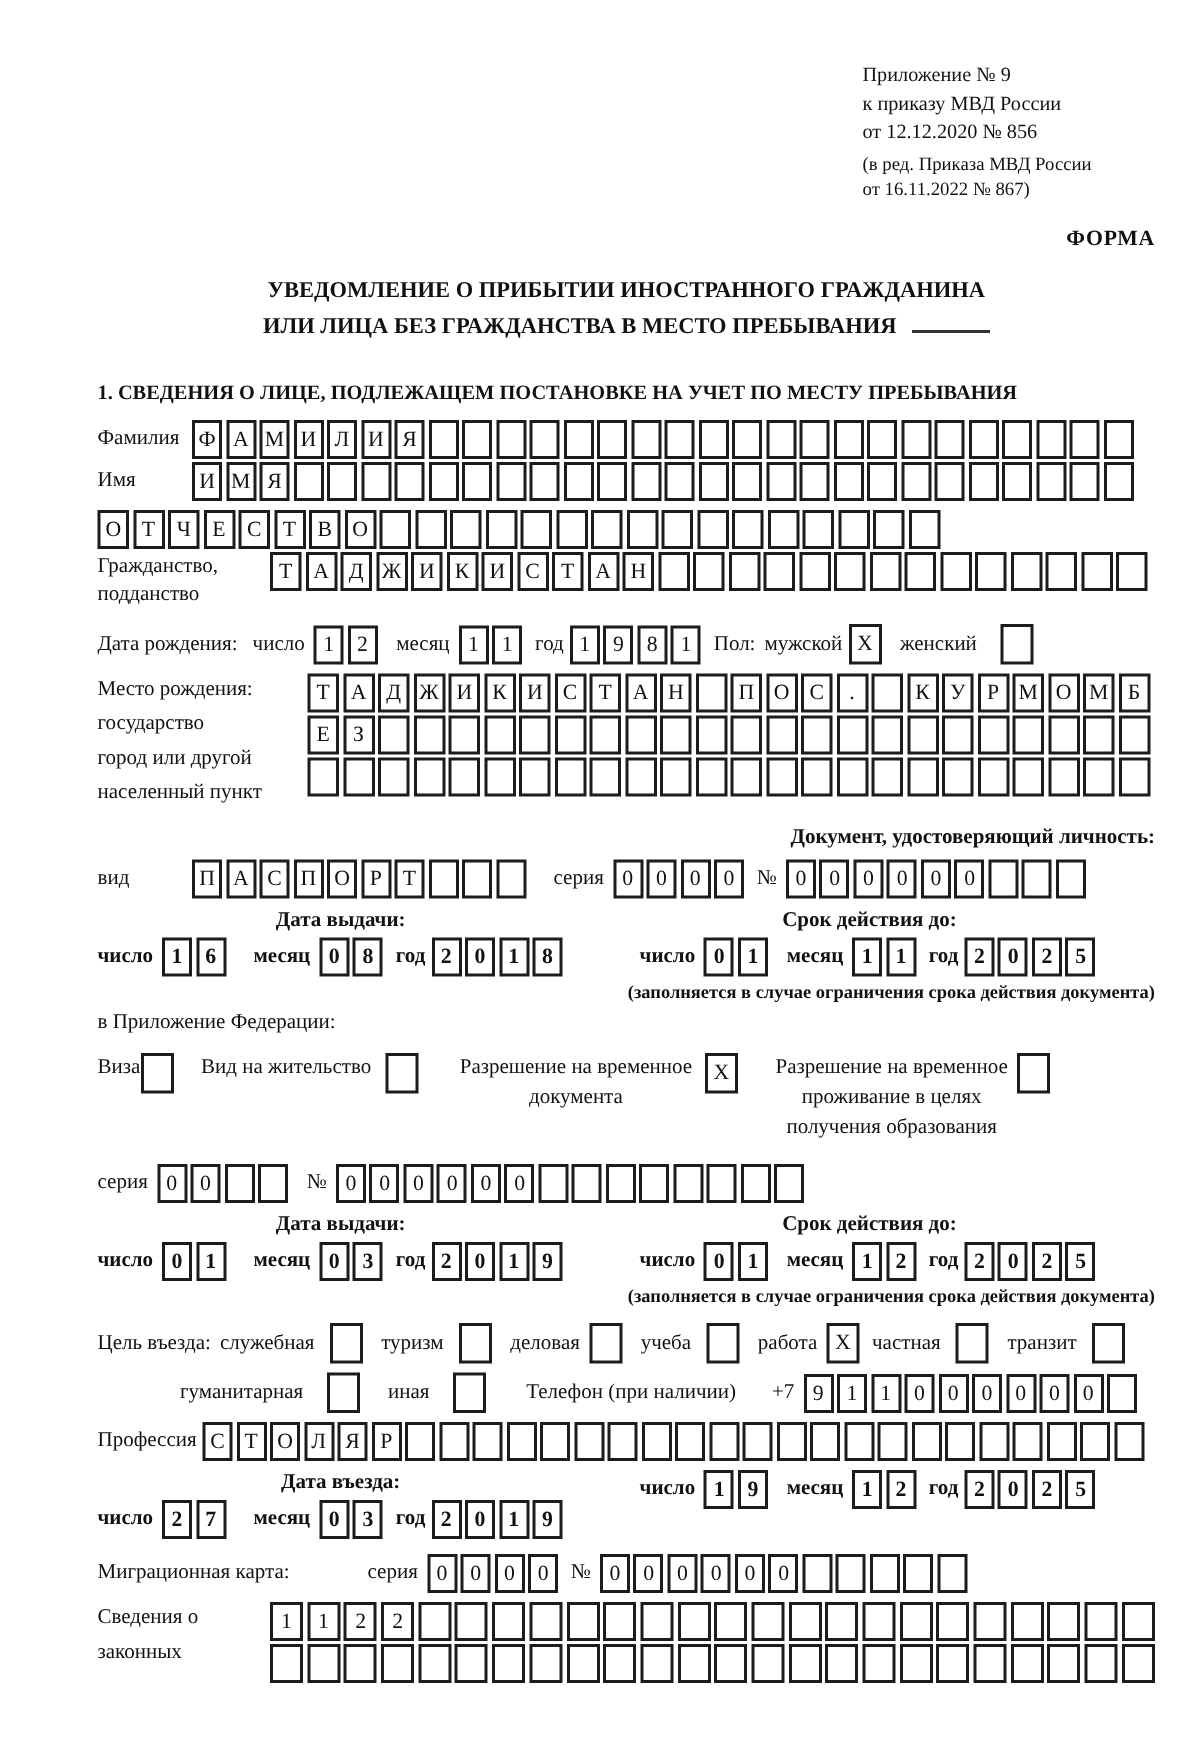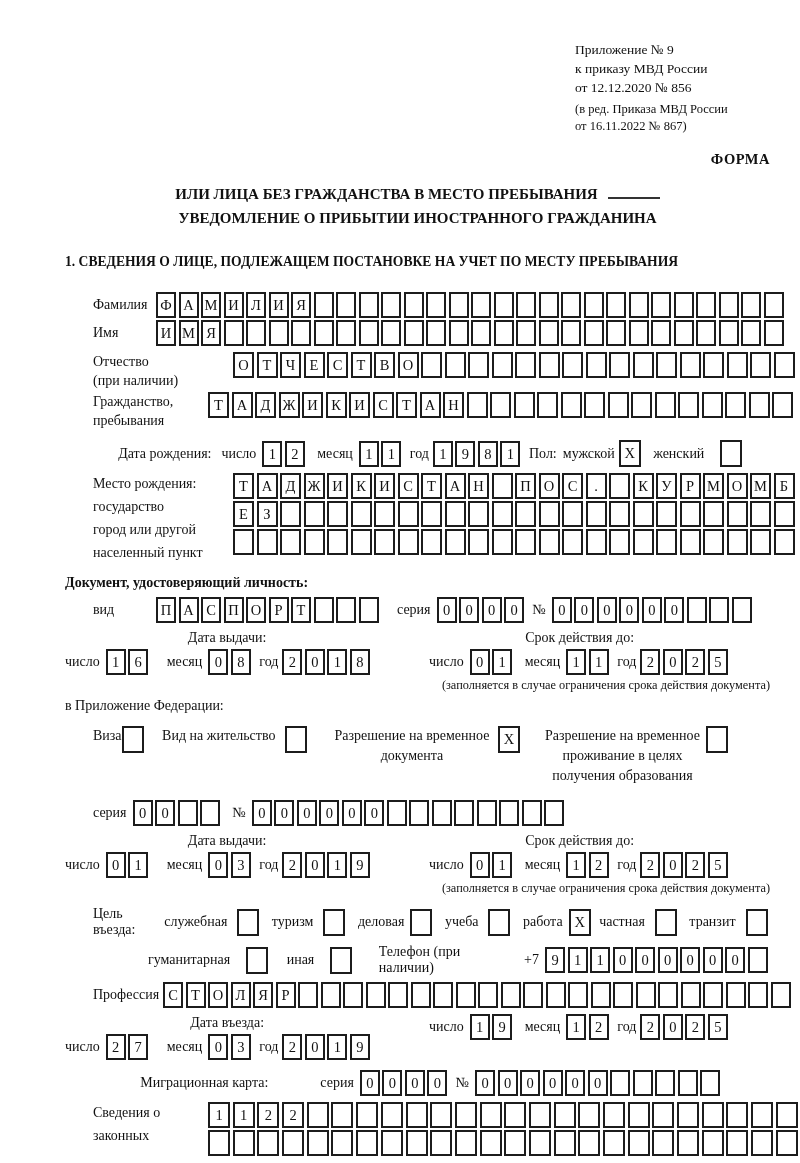--- a/index.html
+++ b/index.html
@@ -6,69 +6,69 @@
   body{width:800px;height:1163px;overflow:hidden;color:#111;
        font-family:"Liberation Serif","DejaVu Serif",serif;font-size:14px;}
   .page{padding:40px 30px 0 65px;}
   
   .hdr{margin-left:auto;width:195px;font-size:13.5px;line-height:19px;}
   .hdr .rev{font-size:12.5px;line-height:17px;}
   .hdr .rev.first{margin-top:4px;}
   .forma{text-align:right;font-weight:bold;margin-top:16px;font-size:14.5px;letter-spacing:.5px;}
   .title{text-align:center;font-weight:bold;font-size:15px;margin-top:14px;line-height:24px;}
   .blank{display:inline-block;width:52px;border-bottom:2px solid #333;height:14px;margin-left:10px;}
-  .sec{font-weight:bold;font-size:13.6px;margin-top:24px;margin-bottom:22px;}
+  .sec{font-weight:bold;font-size:13.6px;margin-top:24px;margin-bottom:10px;}
   
-  .row{display:flex;align-items:center;margin-bottom:2px;margin-left:28px;}
+  .row{display:flex;align-items:center;margin-bottom:2px;}
   .row.top{align-items:flex-start;}
   .cells{display:inline-flex;flex:none;}
   .cell{box-sizing:border-box;display:inline-block;width:20px;height:26px;border:2px solid #1c1c1c;
         margin-right:2.5px;text-align:center;font-size:14.5px;line-height:22px;background:#fff;flex:none;}
   .wide .cell{width:21px;}
   .wider .cell{width:22px;margin-right:2.7px;}
   .cb .cell{width:22px;height:27px;}
   .w63{width:63px;flex:none;}
   .w70{width:70px;flex:none;}
   .w115{width:115px;flex:none;}
   .w140{width:140px;flex:none;}
   .lblcol{flex:none;line-height:19px;}
   .boxcol .cells{margin-bottom:2px;display:flex;}
   .ml6{margin-left:6px;} .ml10{margin-left:10px;} .ml16{margin-left:16px;} .ml24{margin-left:24px;}
   .mr4{margin-right:4px;} .mr6{margin-right:6px;}
-  .mt6{margin-top:6px;} .mt10{margin-top:10px;justify-content:center;} .mt14{margin-top:14px;}
+  .mt6{margin-top:6px;} .mt10{margin-top:10px;} .mt14{margin-top:14px;}
   
-  .dates{display:flex;margin-top:6px;}
+  .dates{display:flex;margin-top:6px;font-weight:bold;}
   .half-l{width:46%;} .half-r{width:54%;}
   .dh{text-align:center;line-height:18px;margin-bottom:2px;}
   .dg{display:flex;align-items:center;}
   .note{font-size:12.3px;text-align:right;margin-top:3px;line-height:15px;}
   
   .optrow{align-items:flex-start;margin-top:8px;}
   .optc{display:inline-block;text-align:center;line-height:20px;flex:none;}
   .w170{width:172px;} .w168{width:168px;}
-  .center-h{text-align:left;font-weight:bold;margin-top:10px;margin-bottom:6px;}
+  .center-h{text-align:right;font-weight:bold;margin-top:10px;margin-bottom:6px;}
   .parline{line-height:21px;margin-bottom:2px;}
 </style>
 </head>
 <body>
 
 <div class="page">
 
   <div class="hdr">
     <div>Приложение № 9</div>
     <div>к приказу МВД России</div>
     <div>от 12.12.2020 № 856</div>
     <div class="rev first">(в ред. Приказа МВД России</div>
     <div class="rev">от 16.11.2022 № 867)</div>
   </div>
   <div class="forma">ФОРМА</div>
 
   <div class="title">
+    <div>УВЕДОМЛЕНИЕ О ПРИБЫТИИ ИНОСТРАННОГО ГРАЖДАНИНА</div>
     <div><span>ИЛИ ЛИЦА БЕЗ ГРАЖДАНСТВА В МЕСТО ПРЕБЫВАНИЯ</span><span class="blank"></span></div>
-    <div>УВЕДОМЛЕНИЕ О ПРИБЫТИИ ИНОСТРАННОГО ГРАЖДАНИНА</div>
   </div>
 
   <div class="sec">1. СВЕДЕНИЯ О ЛИЦЕ, ПОДЛЕЖАЩЕМ ПОСТАНОВКЕ НА УЧЕТ ПО МЕСТУ ПРЕБЫВАНИЯ</div>
 
   <div class="row">
     <span class="w63">Фамилия</span>
     <span class="cells">
         <span class="cell">Ф</span>
         <span class="cell">А</span>
         <span class="cell">М</span>
@@ -128,24 +128,20 @@
         <span class="cell"></span>
         <span class="cell"></span>
         <span class="cell"></span>
         <span class="cell"></span>
         <span class="cell"></span>
         <span class="cell"></span>
       </span>
   </div>
 
   <div class="row top mt6">
-    <div class="w140 lblcol">
-      <div>Отчество</div>
-      <div>(при наличии)</div>
-    </div>
     <span class="cells wide">
         <span class="cell">О</span>
         <span class="cell">Т</span>
         <span class="cell">Ч</span>
         <span class="cell">Е</span>
         <span class="cell">С</span>
         <span class="cell">Т</span>
         <span class="cell">В</span>
         <span class="cell">О</span>
         <span class="cell"></span>
@@ -163,21 +159,21 @@
         <span class="cell"></span>
         <span class="cell"></span>
         <span class="cell"></span>
         <span class="cell"></span>
       </span>
   </div>
 
   <div class="row top">
     <div class="w115 lblcol">
       <div>Гражданство,</div>
-      <div>пребывания</div>
+      <div>подданство</div>
     </div>
     <span class="cells wide">
         <span class="cell">Т</span>
         <span class="cell">А</span>
         <span class="cell">Д</span>
         <span class="cell">Ж</span>
         <span class="cell">И</span>
         <span class="cell">К</span>
         <span class="cell">И</span>
         <span class="cell">С</span>

